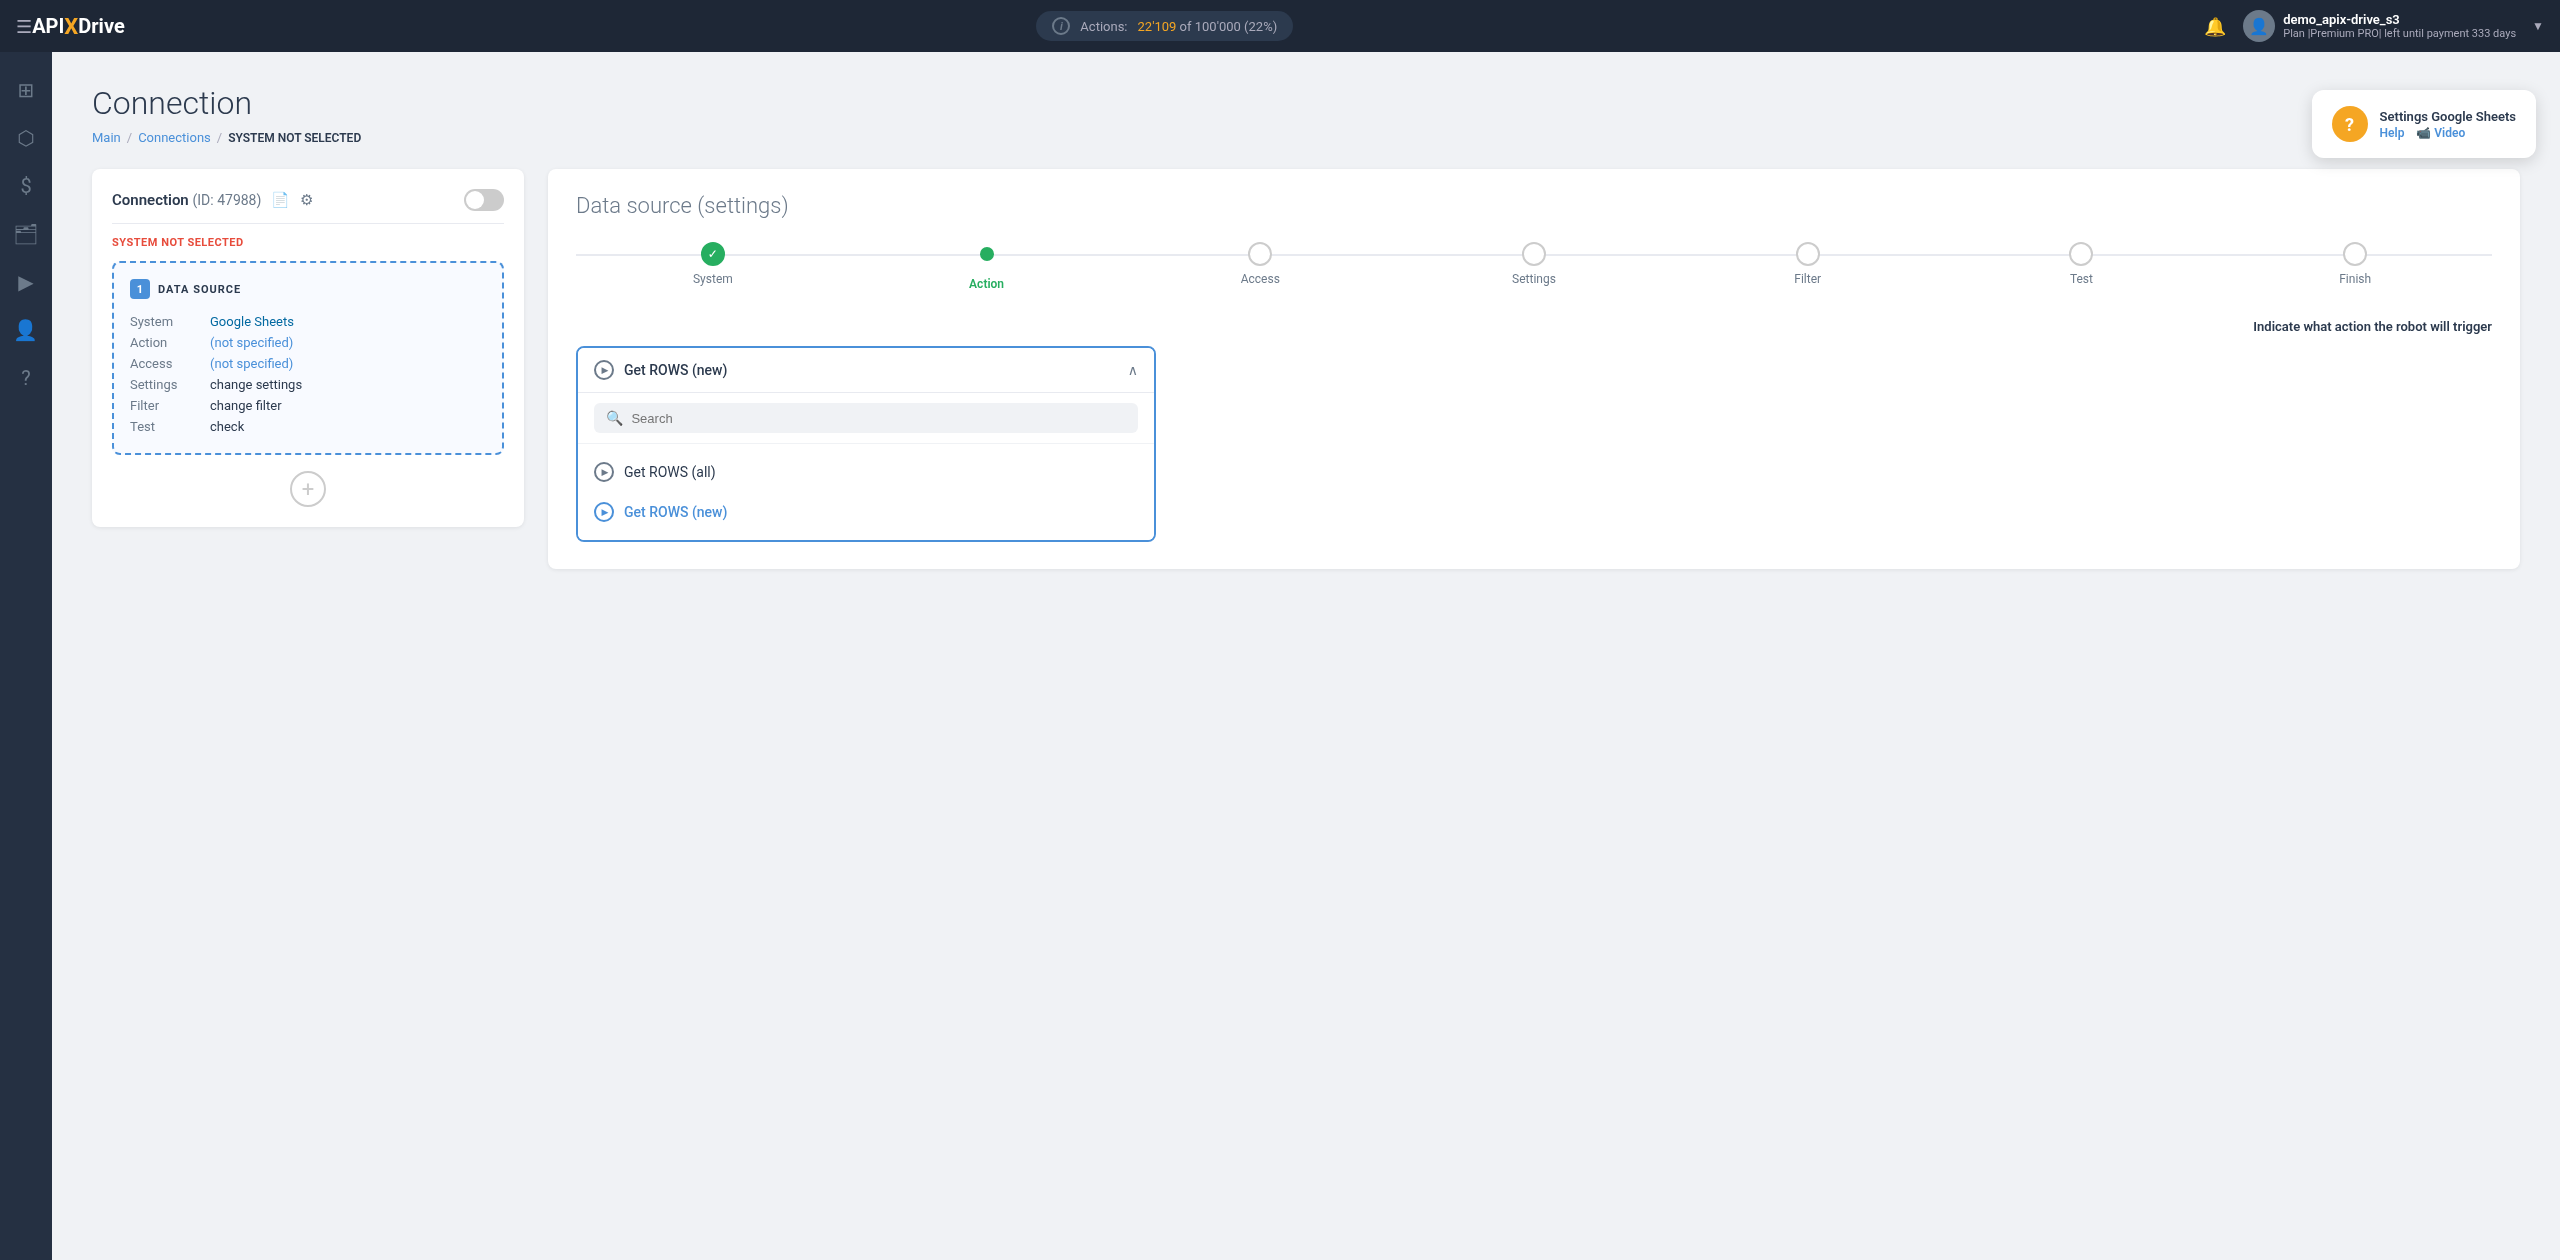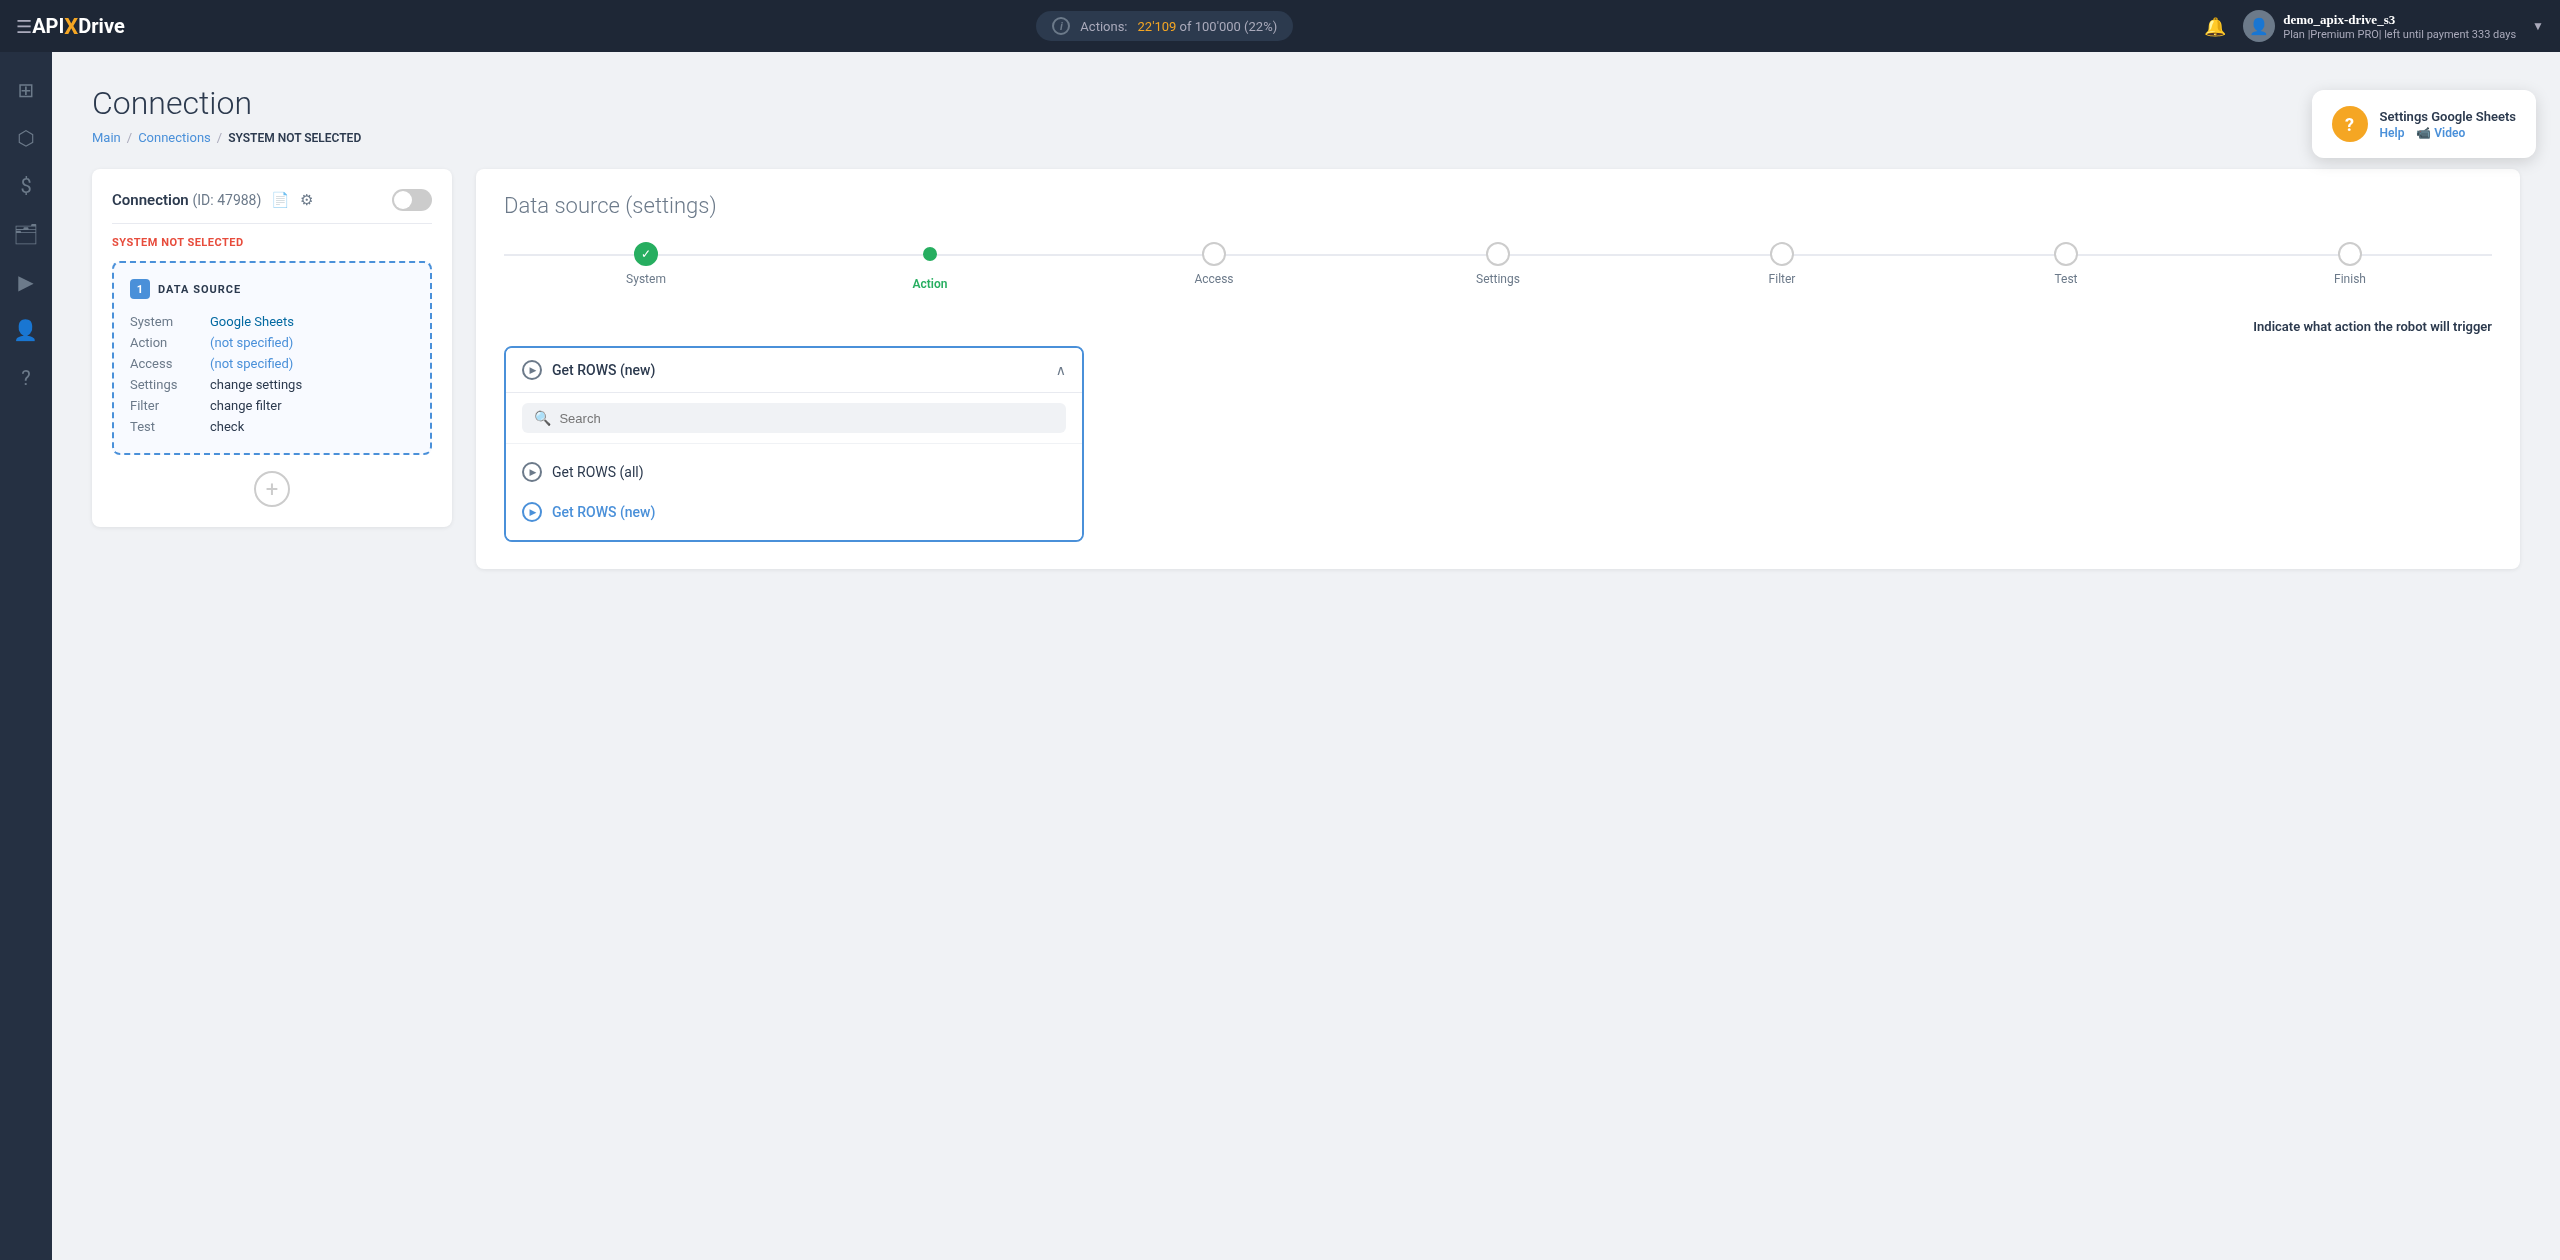--- a/index.html
+++ b/index.html
@@ -51,21 +51,21 @@
     .topnav-right { display: flex; align-items: center; gap: 16px; }
     .bell-icon { color: #aab; font-size: 18px; cursor: pointer; }
     .user-area { display: flex; align-items: center; gap: 8px; color: #fff; font-size: 13px; }
     .user-avatar {
       width: 32px; height: 32px; border-radius: 50%;
       background: #6c7a8a;
       display: flex; align-items: center; justify-content: center;
       font-size: 16px; color: #fff;
     }
     .user-info { display: flex; flex-direction: column; }
-    .user-name { font-weight: 600; font-size: 13px; font-family: Liberation Serif, serif; }
+    .user-name { font-weight: 600; font-size: 13px; }
     .user-plan { font-size: 11px; color: #aab; }
     .chevron-down { color: #aab; font-size: 12px; margin-left: 8px; }
 
     
     .sidebar {
       position: fixed;
       top: 52px; left: 0; bottom: 0;
       width: 52px;
       background: #253042;
       display: flex;
@@ -142,21 +142,21 @@
       display: flex;
       gap: 24px;
       align-items: flex-start;
     }
 
     
     .left-panel {
       background: #fff;
       border-radius: 8px;
       padding: 20px;
-      width: 360px;
+      width: 432px;
       min-width: 320px;
       box-shadow: 0 1px 4px rgba(0,0,0,0.08);
     }
     .connection-header {
       display: flex;
       align-items: center;
       gap: 10px;
       padding-bottom: 12px;
       border-bottom: 1px solid #e8eaf0;
       margin-bottom: 12px;

